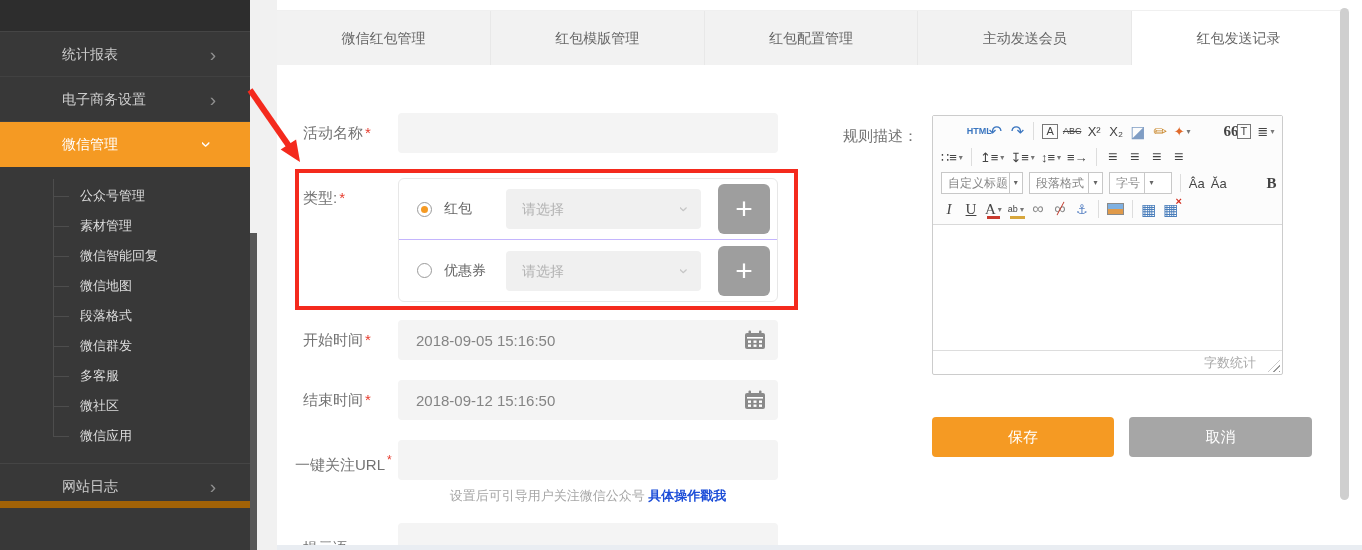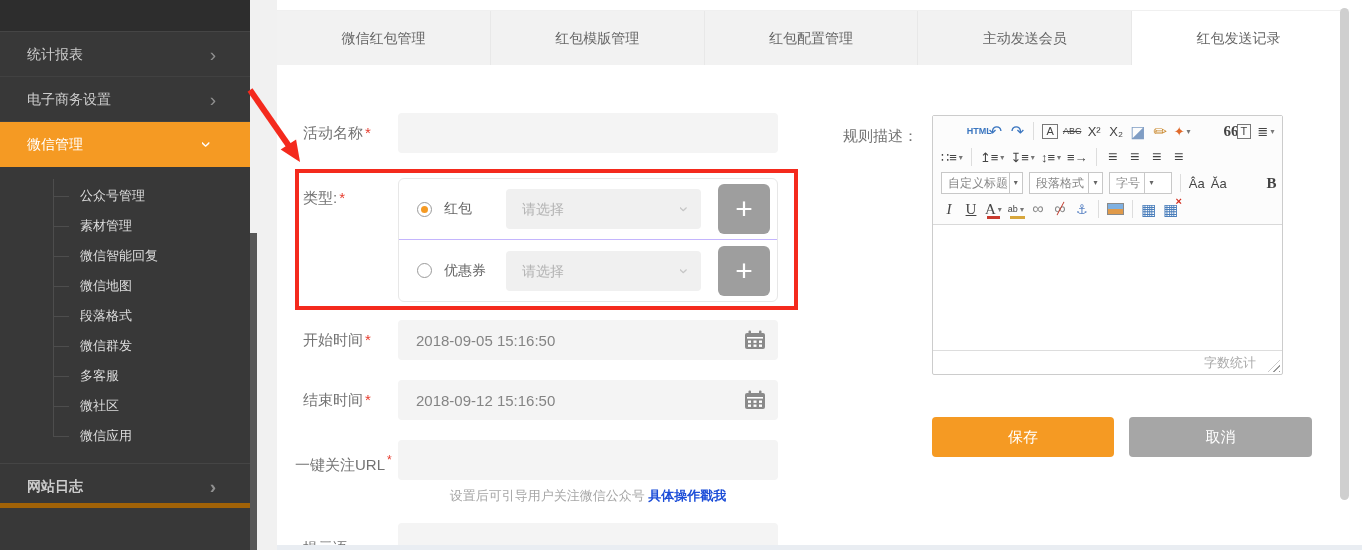--- a/index.html
+++ b/index.html
@@ -2,29 +2,29 @@
 <html><head>
 <meta charset="utf-8">
 <style>
   * { margin:0; padding:0; box-sizing:border-box; }
   body { font-family:"Liberation Sans","DejaVu Sans",sans-serif; background:#fff; }
   #app { position:relative; width:1362px; height:550px; overflow:hidden; background:#fff; }
 
   
   .sidebar { position:absolute; left:0; top:0; width:250px; height:550px; background:#383838; }
   .sb-header { height:32px; background:#2d2d2d; border-bottom:1px solid #454545; }
-  .sb-item { position:relative; height:45px; line-height:45px; padding-left:27px; color:#cccccc; font-size:14px; border-bottom:1px solid #414141; cursor:pointer; }
+  .sb-item { position:relative; height:45px; line-height:45px; padding-left:62px; color:#cccccc; font-size:14px; border-bottom:1px solid #414141; cursor:pointer; }
   .sb-item .chev { position:absolute; right:34px; top:0; color:#909090; font-size:19px; }
   .sb-item.active { background:#f59a23; color:#ffffff; border-bottom:none; }
   .sb-item.active .chev { color:#ffffff; transform:rotate(90deg); right:40px; }
   .submenu { position:relative; padding:14px 0 12px 0; }
   .submenu:before { content:""; position:absolute; left:53px; top:12px; bottom:26px; width:1px; background:#4d4d4d; }
   .sm-item { position:relative; height:30px; line-height:30px; padding-left:80px; color:#dddddd; font-size:13px; cursor:pointer; }
   .sm-item:before { content:""; position:absolute; left:53px; top:15px; width:16px; height:1px; background:#4d4d4d; }
-  .sb-bottom { border-top:1px solid #454545; border-bottom:5px solid #a16207;font-weight:bold; }
+  .sb-bottom { border-top:1px solid #454545; border-bottom:7px solid #a16207; }
   .sb-scroll { position:absolute; left:250px; top:233px; width:7px; height:317px; background:#575757; z-index:4; }
   .gutter { position:absolute; left:250px; top:0; width:27px; height:550px; background:#f1f1f1; }
 
   
   .main { position:absolute; left:277px; top:0; width:1085px; height:550px; background:#fff; }
   .tabs { position:absolute; left:277px; top:10px; width:1068px; height:55px; display:flex; border-top:1px solid #f0f0f0; }
   .tab { flex:1; line-height:54px; text-align:center; font-size:14px; color:#666; background:#f2f2f2; border-left:1px solid #e8e8e8; cursor:pointer; }
   .tab:first-child { border-left:none; }
   .tab.active { background:#ffffff; }
 

